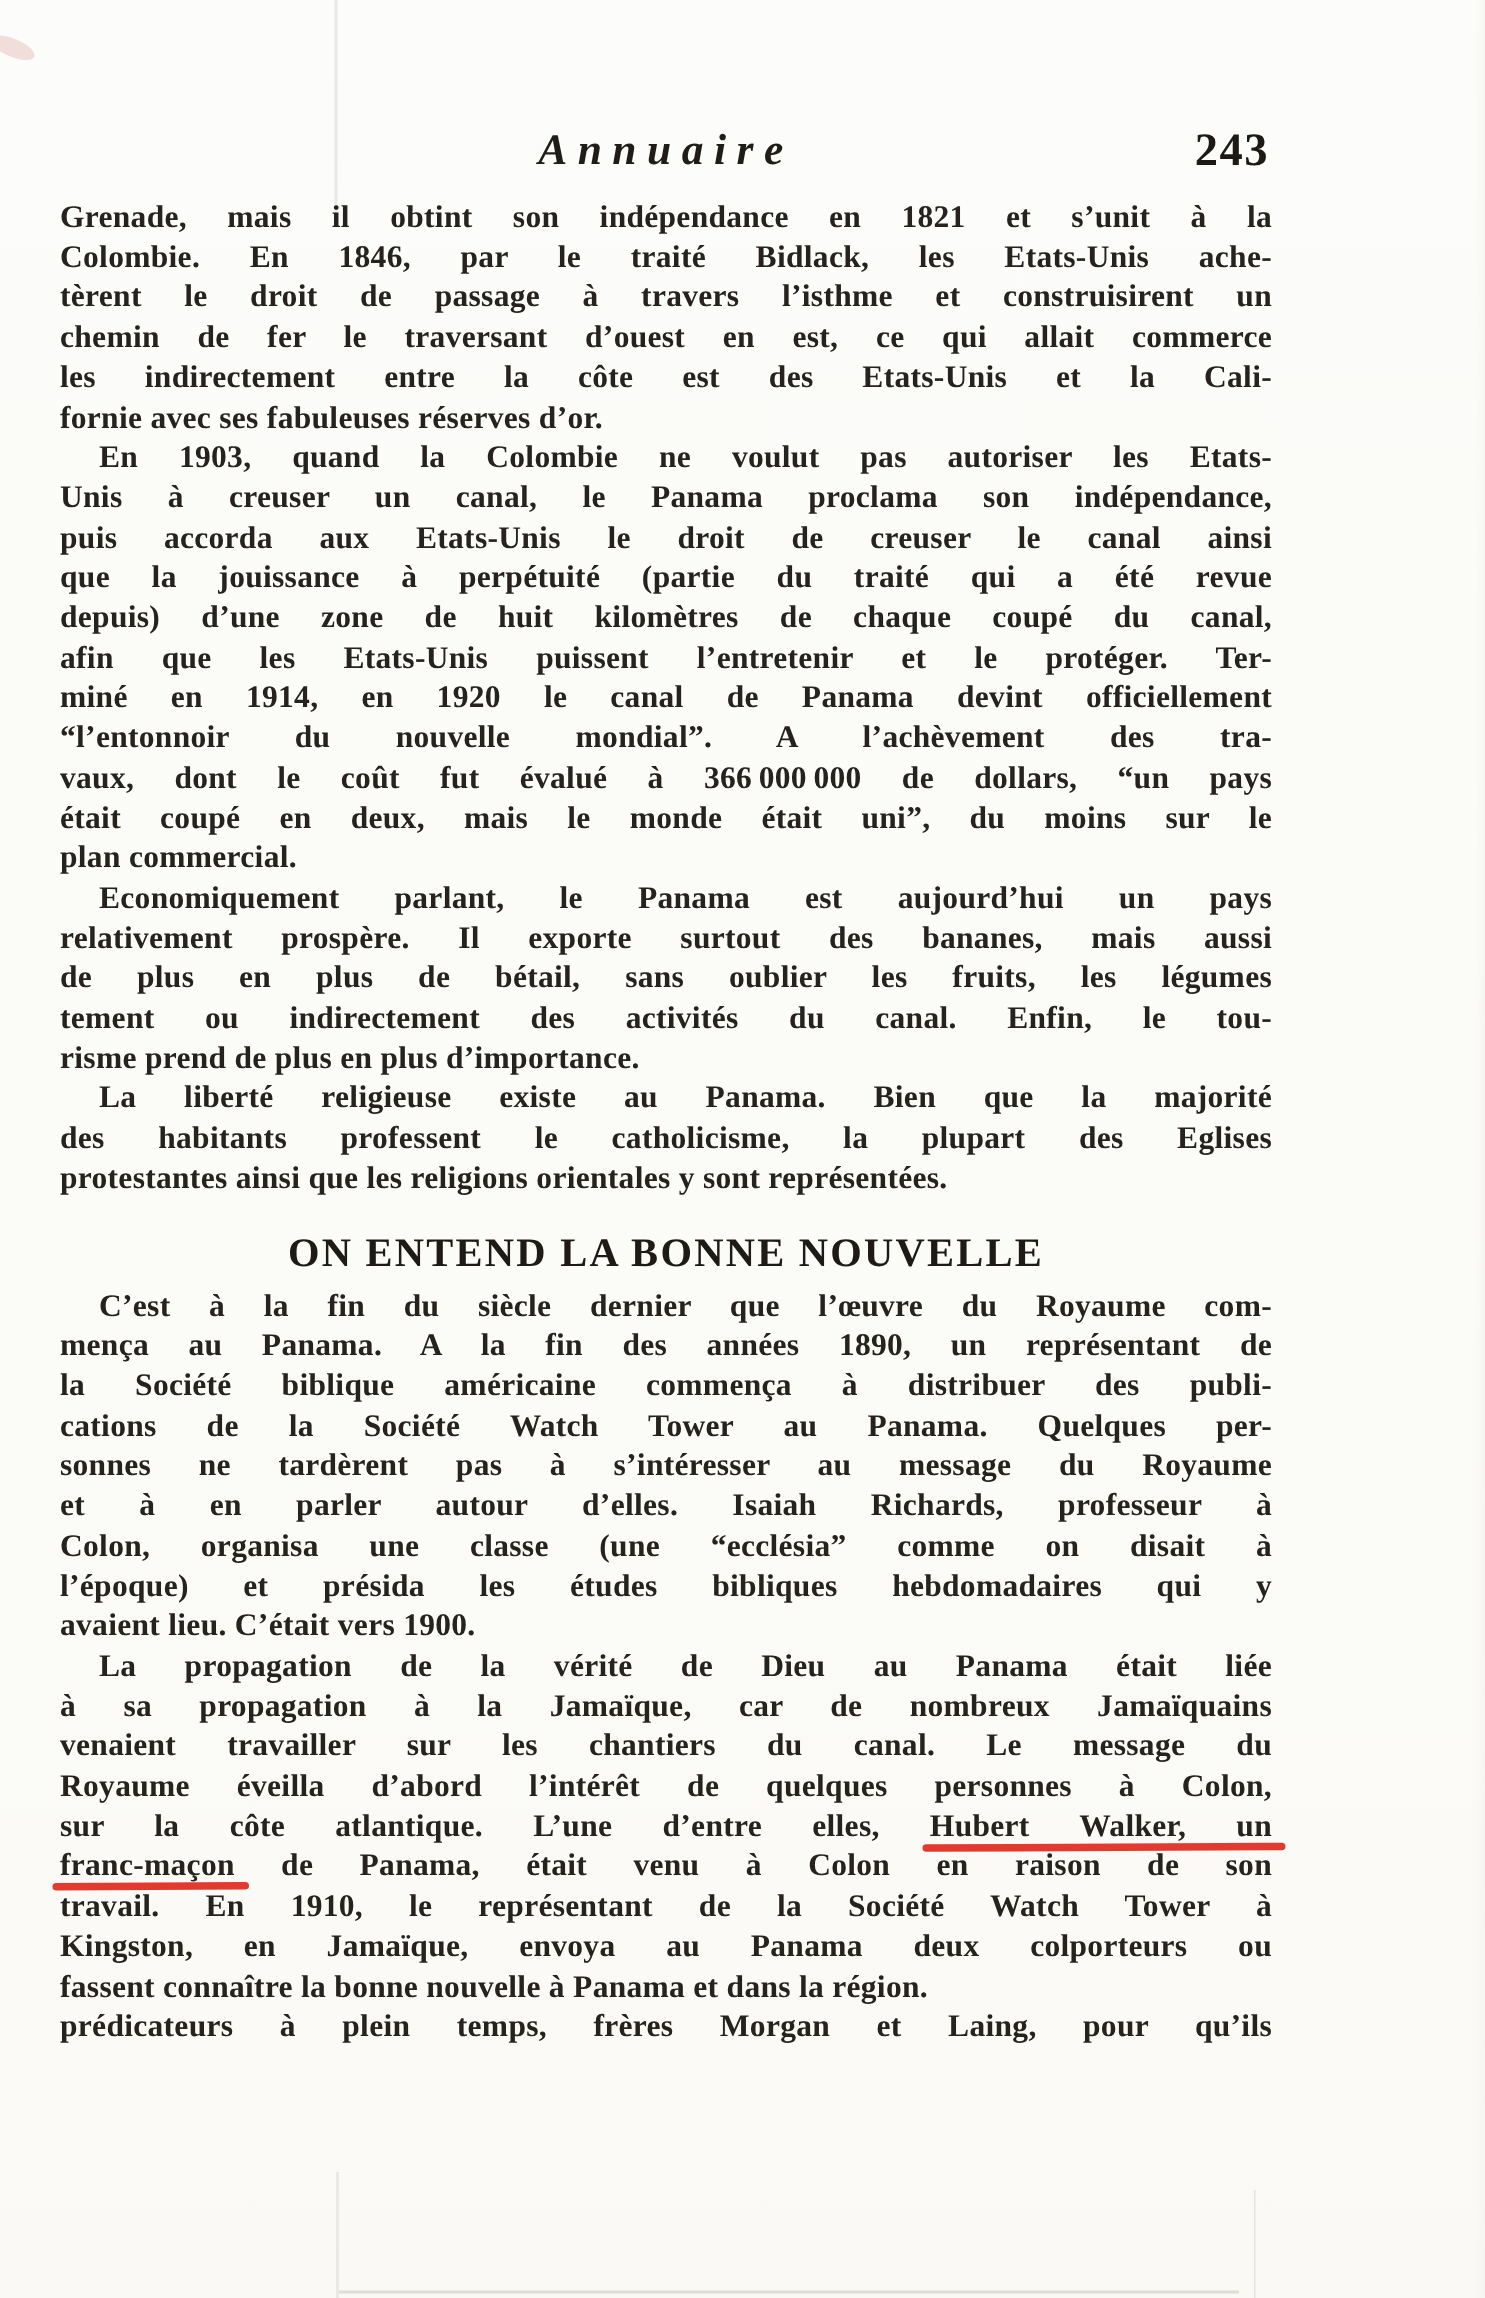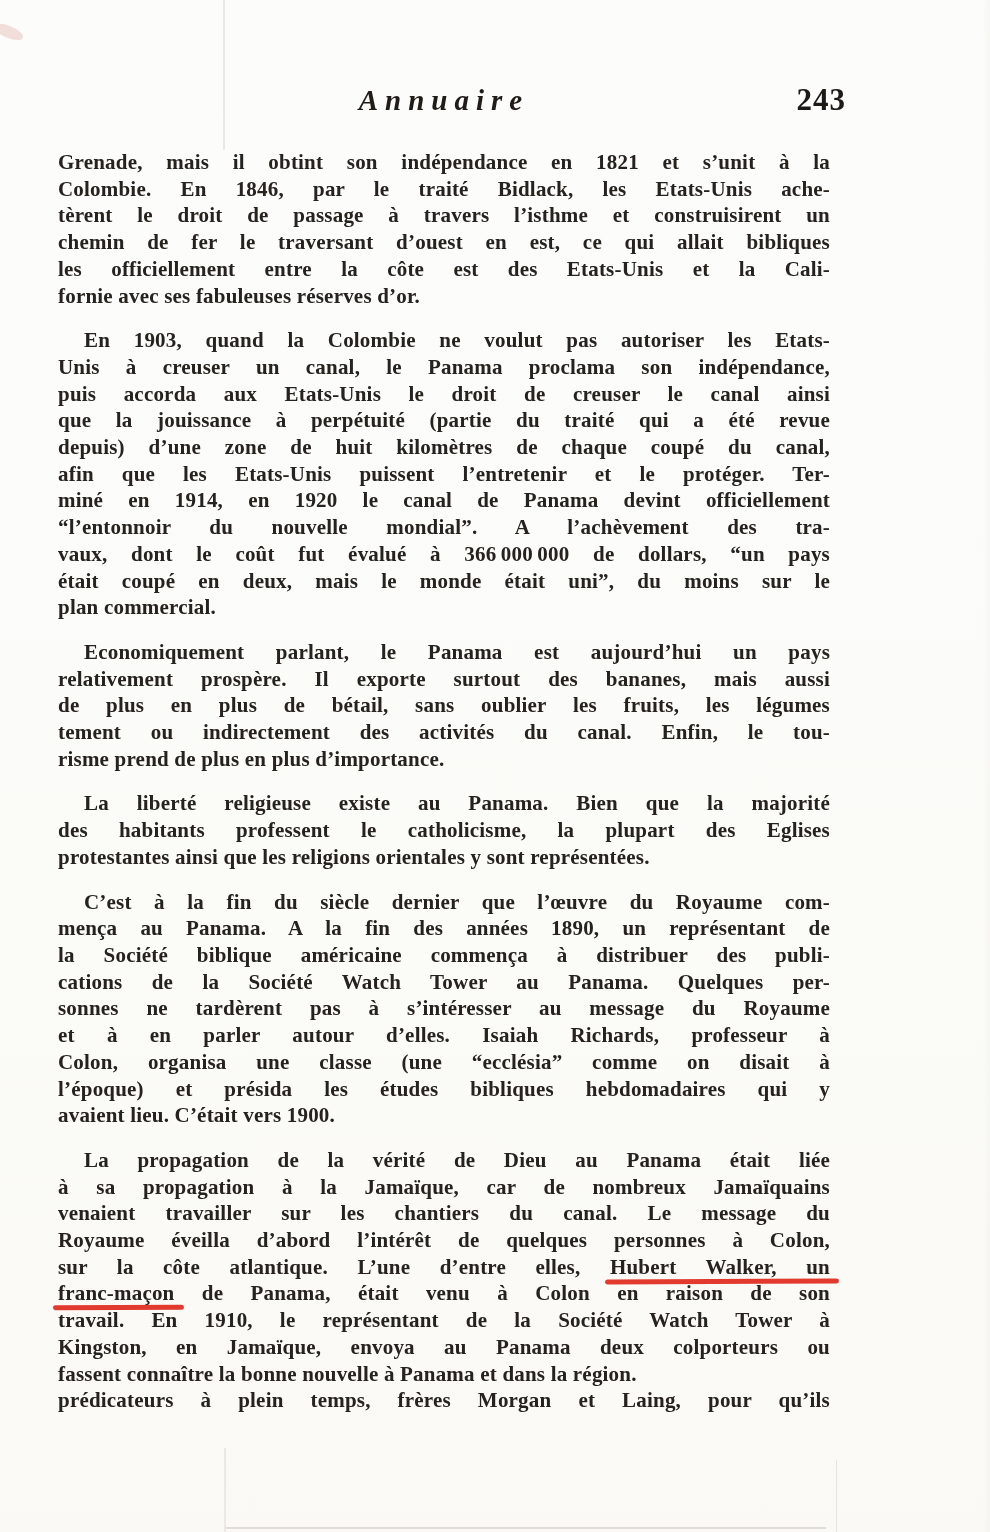--- a/index.html
+++ b/index.html
@@ -38,21 +38,21 @@
   .page-number {
     position:absolute; right:2px; top:0;
     font-size:31px; font-weight:700; letter-spacing:1px; color:#1d1a16;text-align:right;
   }
 
   .text-body {
     position:absolute; left:40px; top:131px; width:808px;
     font-size:21px; line-height:26.7px; font-weight:600;
     letter-spacing:0.2px;
   }
-  .para { margin:18px; }
+  .para { margin:0; }
   .line { text-align:justify; text-align-last:justify; text-justify:inter-word; }
   .line.last { text-align-last:left; }
   .line.first { text-indent:26px; }
 
   .section-heading {
     text-align:center;
     font-size:27px; line-height:30px; font-weight:700; letter-spacing:1.5px;
     margin-top:21px; margin-bottom:7px;
     color:#1e1b17;
   }
@@ -83,22 +83,22 @@
   <div class="running-header">
     <span class="header-title">Annuaire</span>
     <span class="page-number">243</span>
   </div>
 
   <div class="text-body" id="text-body">
       <div class="para">
         <div class="line">Grenade, mais il obtint son indépendance en 1821 et s’unit à la</div>
         <div class="line">Colombie. En 1846, par le traité Bidlack, les Etats-Unis ache-</div>
         <div class="line">tèrent le droit de passage à travers l’isthme et construisirent un</div>
-        <div class="line">chemin de fer le traversant d’ouest en est, ce qui allait bibliques</div>
-        <div class="line">les officiellement entre la côte est des Etats-Unis et la Cali-</div>
+        <div class="line">chemin de fer le traversant d’ouest en est, ce qui allait commerce</div>
+        <div class="line">les indirectement entre la côte est des Etats-Unis et la Cali-</div>
         <div class="line last">fornie avec ses fabuleuses réserves d’or.</div>
       </div>
       <div class="para">
         <div class="line first">En 1903, quand la Colombie ne voulut pas autoriser les Etats-</div>
         <div class="line">Unis à creuser un canal, le Panama proclama son indépendance,</div>
         <div class="line">puis accorda aux Etats-Unis le droit de creuser le canal ainsi</div>
         <div class="line">que la jouissance à perpétuité (partie du traité qui a été revue</div>
         <div class="line">depuis) d’une zone de huit kilomètres de chaque coupé du canal,</div>
         <div class="line">afin que les Etats-Unis puissent l’entretenir et le protéger. Ter-</div>
         <div class="line">miné en 1914, en 1920 le canal de Panama devint officiellement</div>
@@ -112,20 +112,21 @@
         <div class="line">relativement prospère. Il exporte surtout des bananes, mais aussi</div>
         <div class="line">de plus en plus de bétail, sans oublier les fruits, les légumes</div>
         <div class="line">tement ou indirectement des activités du canal. Enfin, le tou-</div>
         <div class="line last">risme prend de plus en plus d’importance.</div>
       </div>
       <div class="para">
         <div class="line first">La liberté religieuse existe au Panama. Bien que la majorité</div>
         <div class="line">des habitants professent le catholicisme, la plupart des Eglises</div>
         <div class="line last">protestantes ainsi que les religions orientales y sont représentées.</div>
       </div>
+      <div class="section-heading">ON ENTEND LA BONNE NOUVELLE</div>
       <div class="para">
         <div class="line first">C’est à la fin du siècle dernier que l’œuvre du Royaume com-</div>
         <div class="line">mença au Panama. A la fin des années 1890, un représentant de</div>
         <div class="line">la Société biblique américaine commença à distribuer des publi-</div>
         <div class="line">cations de la Société Watch Tower au Panama. Quelques per-</div>
         <div class="line">sonnes ne tardèrent pas à s’intéresser au message du Royaume</div>
         <div class="line">et à en parler autour d’elles. Isaiah Richards, professeur à</div>
         <div class="line">Colon, organisa une classe (une “ecclésia” comme on disait à</div>
         <div class="line">l’époque) et présida les études bibliques hebdomadaires qui y</div>
         <div class="line last">avaient lieu. C’était vers 1900.</div>

